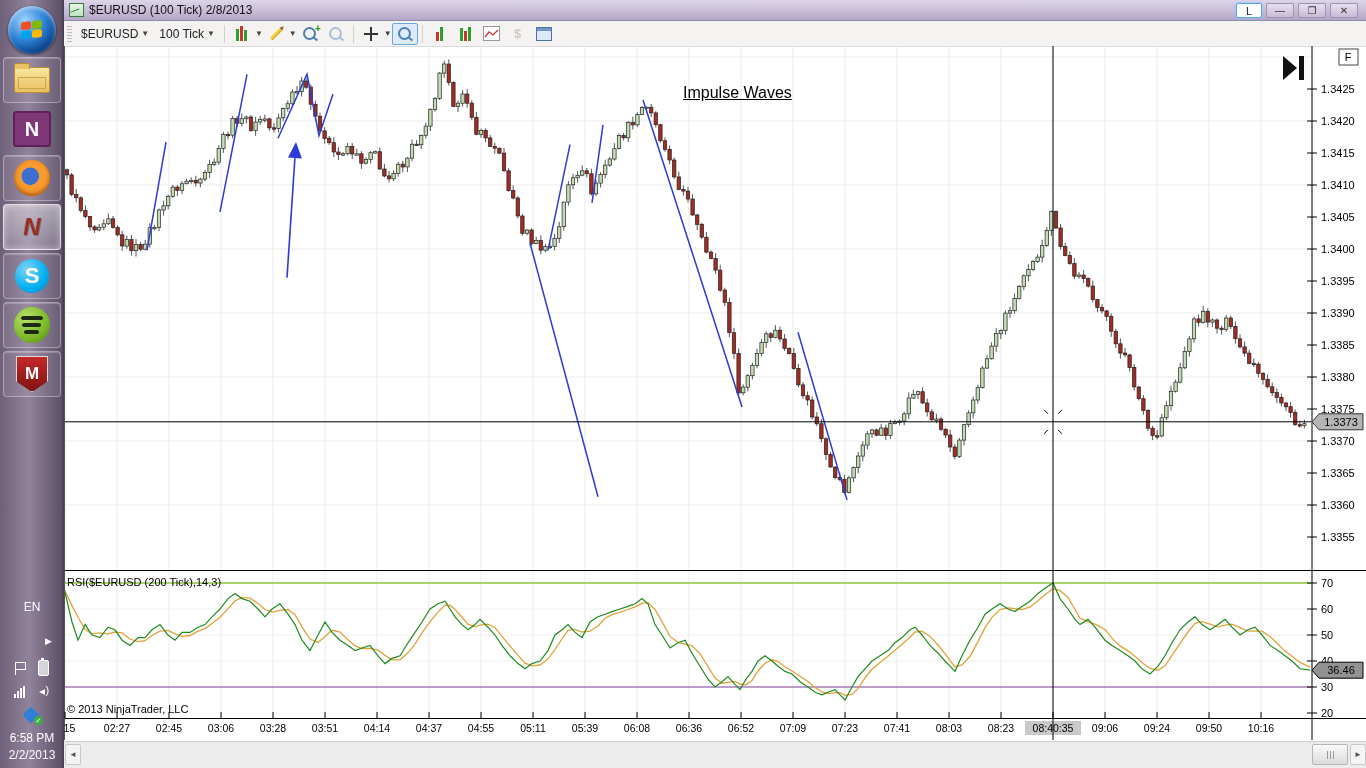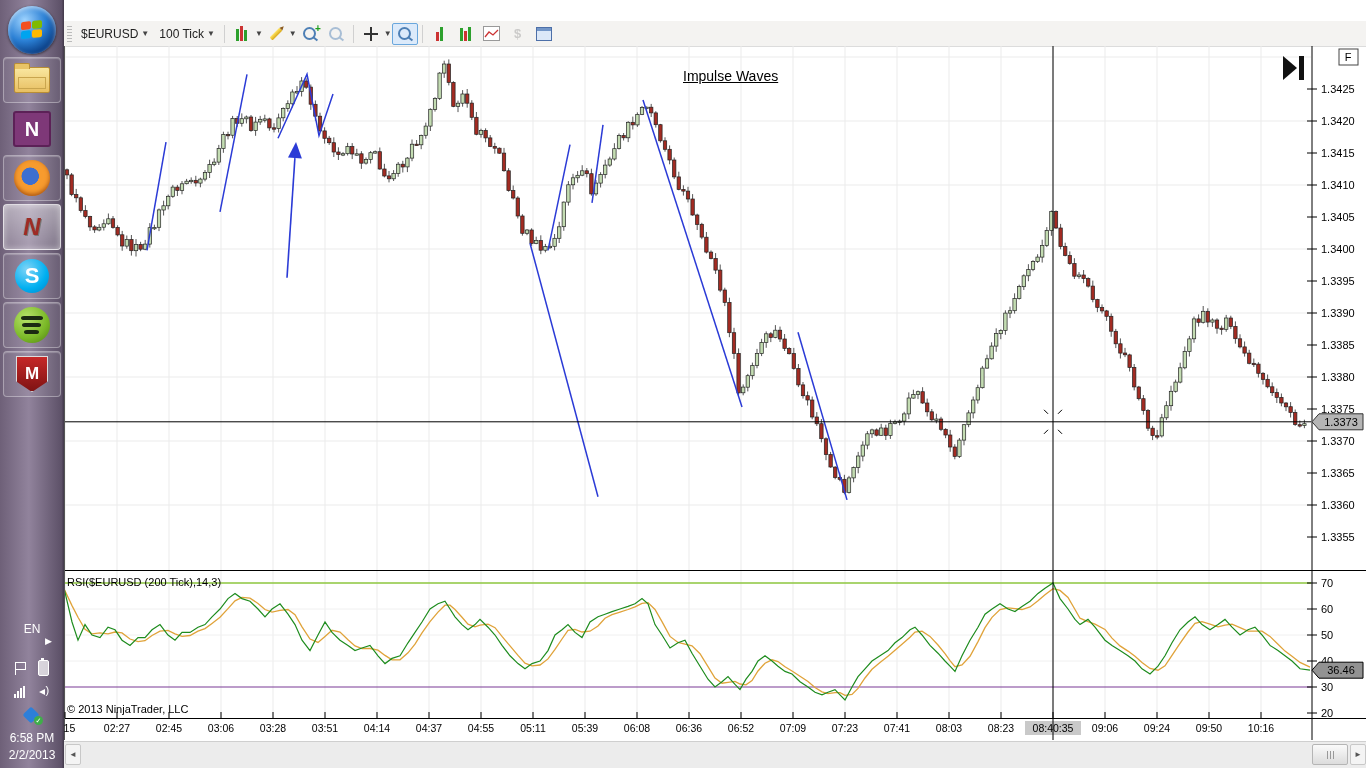--- a/index.html
+++ b/index.html
@@ -40,21 +40,21 @@
     color:#fff;font-size:22px;font-weight:bold;display:flex;align-items:center;justify-content:center;}
   .spotify{position:relative;width:36px;height:36px;border-radius:50%;
     background:radial-gradient(circle at 35% 30%,#b7e26a,#7ab827 60%,#4d7d12);}
   .spotify b{position:absolute;left:7px;width:22px;height:4px;border-radius:3px/2px;background:#1c2a12;}
   .mcafee{width:30px;height:34px;background:linear-gradient(#c62828,#7f1313);
     clip-path:polygon(0 0,100% 0,100% 70%,50% 100%,0 70%);
     display:flex;align-items:center;justify-content:center;color:#fff;font-weight:bold;font-size:17px;
     border:1px solid #ddd;}
   #tray{margin-top:auto;width:100%;color:#fff;font-size:12px;display:flex;flex-direction:column;
     align-items:center;padding-bottom:4px;}
-  #tray .lang{}
+  #tray .lang{margin-bottom:22px;}
   #tray .expander{align-self:flex-end;margin-right:12px;font-size:9px;margin-bottom:14px;cursor:pointer;}
   .trayrow{display:flex;gap:12px;margin-bottom:10px;align-items:center;}
   .flagico{width:11px;height:13px;position:relative;}
   .flagico:before{content:"";position:absolute;left:0;top:0;width:9px;height:6px;border:1px solid #fff;}
   .flagico:after{content:"";position:absolute;left:0;top:0;width:1px;height:13px;background:#fff;}
   .battico{width:9px;height:14px;border:1px solid #fff;border-radius:2px;position:relative;background:rgba(255,255,255,.7);}
   .battico:before{content:"";position:absolute;top:-3px;left:2px;width:3px;height:2px;background:#fff;}
   .sigico{display:flex;align-items:flex-end;gap:1px;height:12px;}
   .sigico b{width:2px;background:#fff;}
   .spkico{width:14px;height:12px;position:relative;}
@@ -104,21 +104,21 @@
   .plus{position:absolute;right:1px;top:1px;color:#1c9e1c;font-size:10px;font-weight:bold;line-height:8px;}
   .cross-ico{position:relative;width:14px;height:14px;}
   .cross-ico:before{content:"";position:absolute;left:6px;top:0;width:2px;height:14px;background:#333;}
   .cross-ico:after{content:"";position:absolute;top:6px;left:0;height:2px;width:14px;background:#333;}
   .mini{width:15px;height:13px;border:1px solid #999;background:#fff;position:relative;overflow:hidden;}
   .dollar{color:#9a9a9a;font-weight:bold;font-size:13px;}
   .panel-ico{width:14px;height:12px;border:1px solid #4d6fa8;background:#dce8f8;}
   .panel-ico i{display:block;height:3px;background:#7396c8;}
   
   .overlay{position:absolute;color:#000;z-index:3;}
-  #impulse{left:683px;top:68px;font-size:14px;text-decoration:underline;}
+  #impulse{left:683px;top:84px;font-size:16px;text-decoration:underline;}
   #note{left:125px;top:295px;font-size:11.5px;}
   #rsilabel{left:67px;top:576px;font-size:11px;}
   #copyright{left:67px;top:703px;font-size:11px;}
   
   #hscroll{position:absolute;left:64px;top:741px;width:1302px;height:27px;background:#ececec;
     border-top:1px solid #cfcfcf;z-index:2;}
   .sbarrow{position:absolute;top:2px;width:14px;height:19px;background:#f4f4f4;border:1px solid #c8c8c8;
     border-radius:2px;color:#555;font-size:8px;display:flex;align-items:center;justify-content:center;cursor:pointer;}
   #sbthumb{position:absolute;top:2px;left:1248px;width:34px;height:19px;background:linear-gradient(#fafafa,#dcdcdc);
     border:1px solid #b5b5b5;border-radius:2px;display:flex;align-items:center;justify-content:center;gap:2px;cursor:grab;}
@@ -183,20 +183,30 @@
         <span class="spkico"></span>
       </div>
       <span class="dropbox"></span>
       <div id="clock">
         <div>6:58 PM</div>
         <div>2/2/2013</div>
       </div>
     </div>
   </aside>
 
+  <div id="titlebar">
+    <span id="titleicon"></span>
+    <span>$EURUSD (100 Tick)  2/8/2013</span>
+    <span id="winbtns">
+      <button class="lnkbtn">L</button>
+      <button class="sysbtn">—</button>
+      <button class="sysbtn">❐</button>
+      <button class="sysbtn">✕</button>
+    </span>
+  </div>
 
   <div id="toolbar">
     <span class="grip"></span>
     <span class="tbitem">
       <span>$EURUSD</span>
       <span class="dd">▼</span>
     </span>
     <span class="tbitem">
       <span>100 Tick</span>
       <span class="dd">▼</span>

